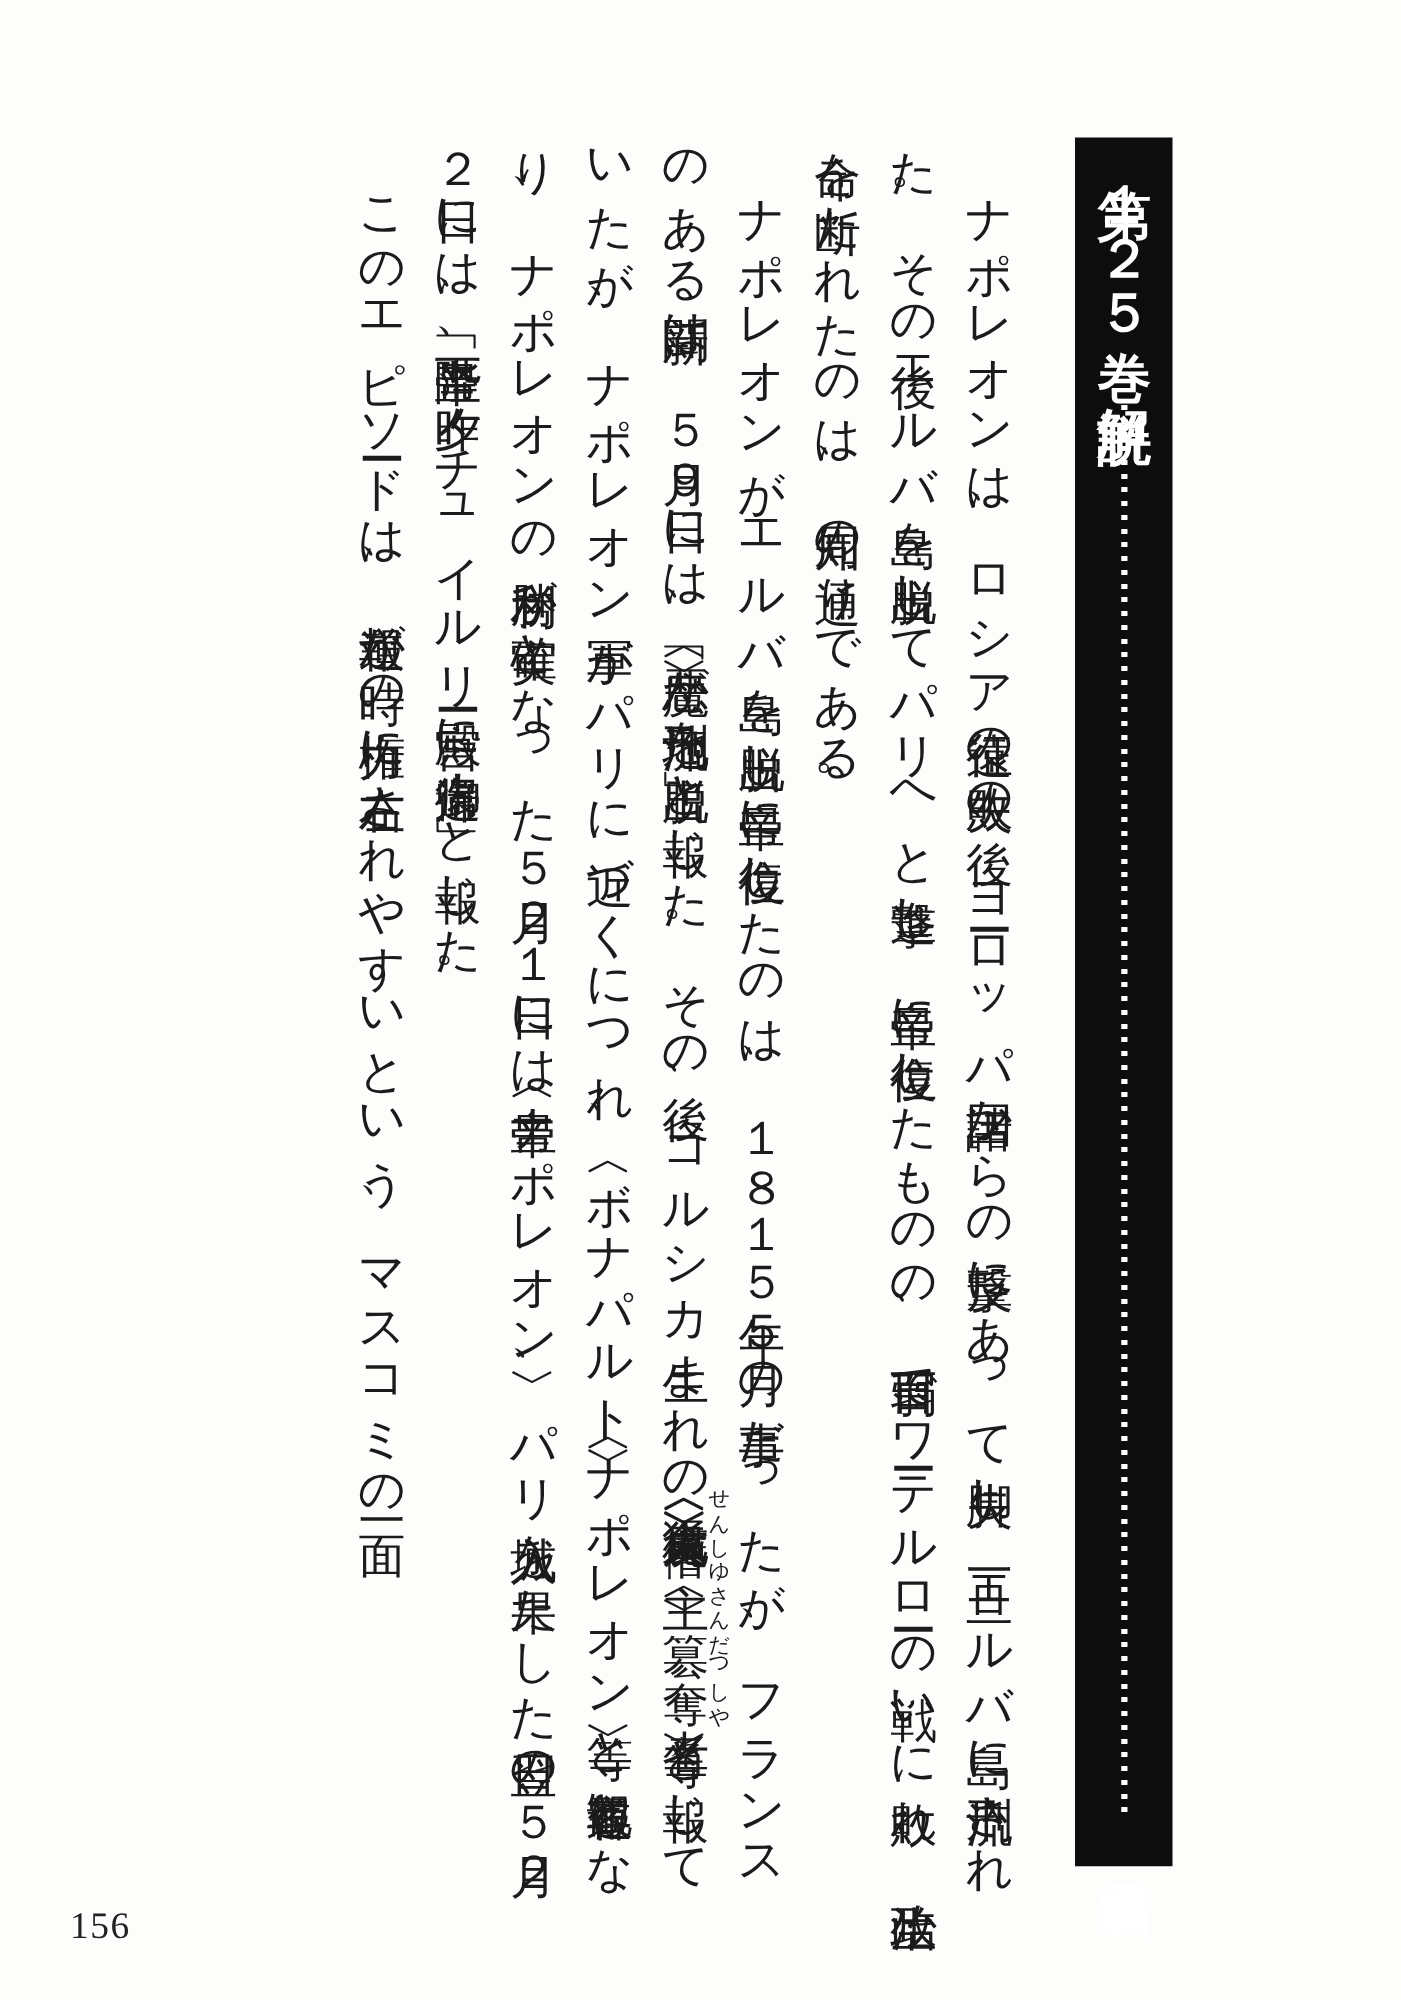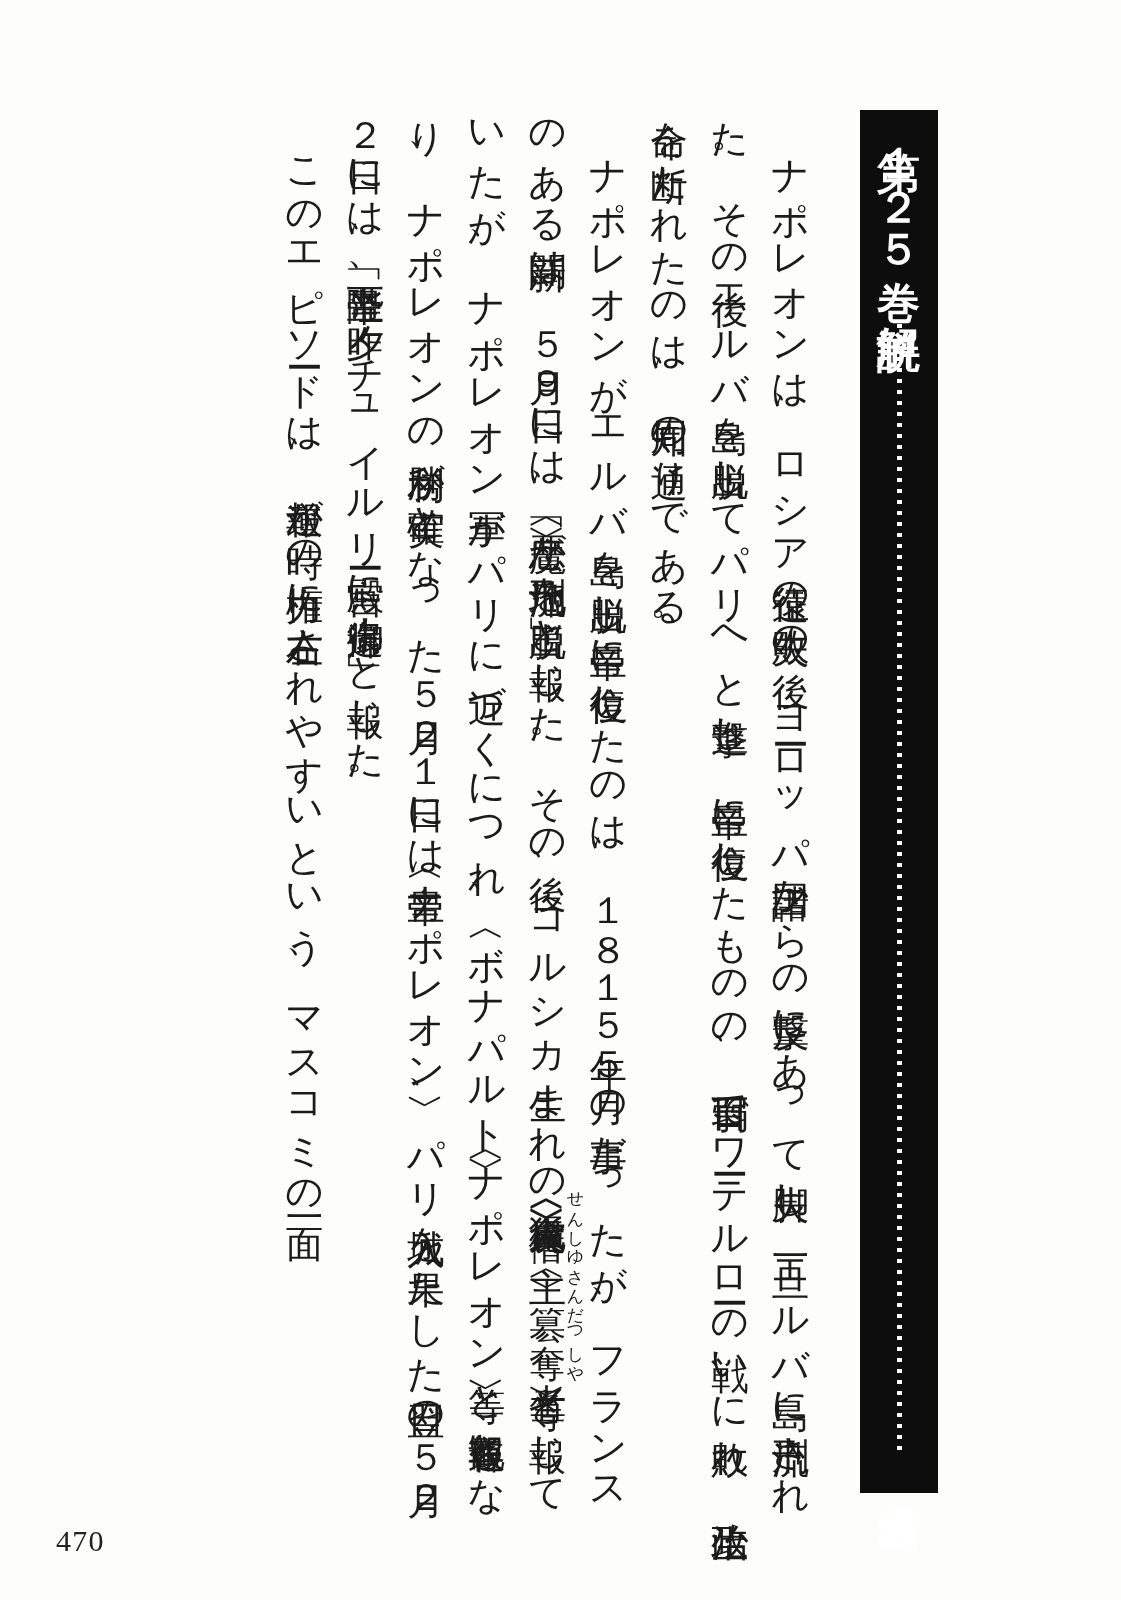--- a/index.html
+++ b/index.html
@@ -111,15 +111,15 @@
     <span class="header-leader"></span>
     <span class="header-author">杉森昌武</span>
   </div>
 
   <div class="body-text">
       <p>ナポレオンは、ロシア遠征の失敗の後、ヨーロッパ諸国からの反撃にあって失脚し、一旦エルバ島に流刑された。その後エルバ島を脱出してパリへと進撃し、皇帝に復位したものの、百日弱でワーテルローの戦いに敗れ、政治生命を断たれたのは、周知の通りである。</p>
       <p>ナポレオンがエルバ島を脱出し皇帝に復位したのは、１８１５年５月の事だったが、フランスのある新聞は、５月９日には、「〈悪魔〉が流刑地を脱出」と報じた。その後、〈コルシカ生まれの食人鬼〉〈猛虎〉〈<ruby>僭主<rt>せんしゆ</rt></ruby>〉〈<ruby>簒奪者<rt>さんだつしや</rt></ruby>〉等々と報じていたが、ナポレオン軍がパリに近づくにつれ、〈ボナパルト〉〈ナポレオン〉等と客観報道となり、ナポレオンの勝利が確実となった５月２１日には〈皇帝ナポレオン〉、パリ入城を果たした翌日の５月２２日には、「皇帝陛下、昨夕、チュイルリー宮殿に御帰還！」と報じた。</p>
       <p>このエピソードは、報道が時の権力に左右されやすいという、マスコミの一面</p>
     </div>
 
-  <div class="page-number">470</div>
+  <div class="page-number">156</div>
 
 </div>
 
 </body></html>

